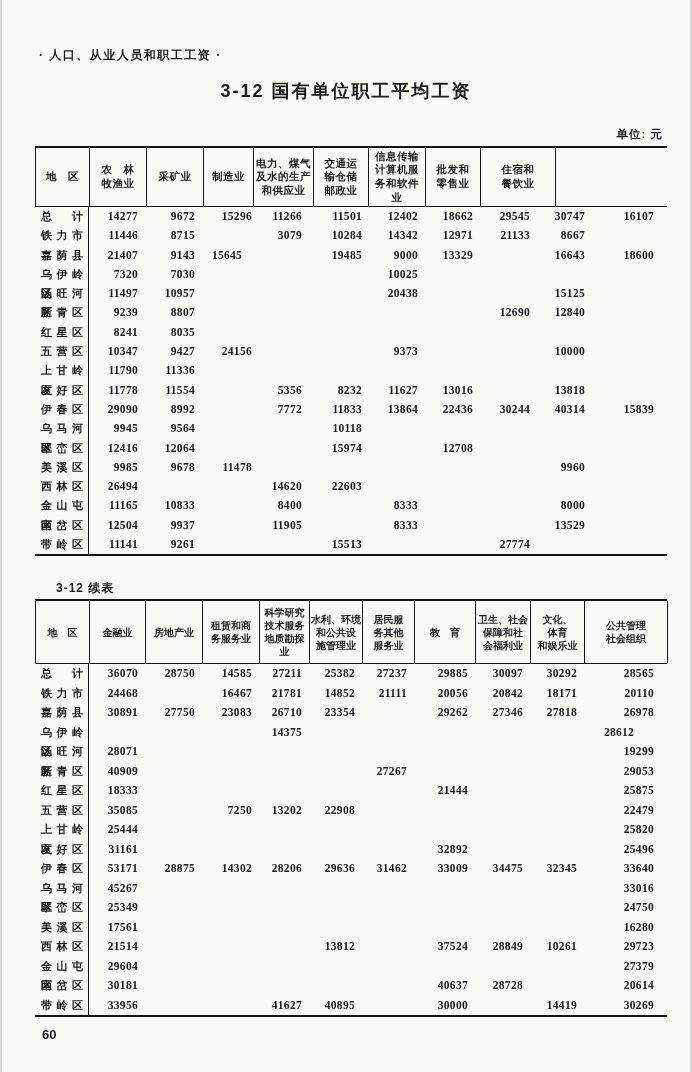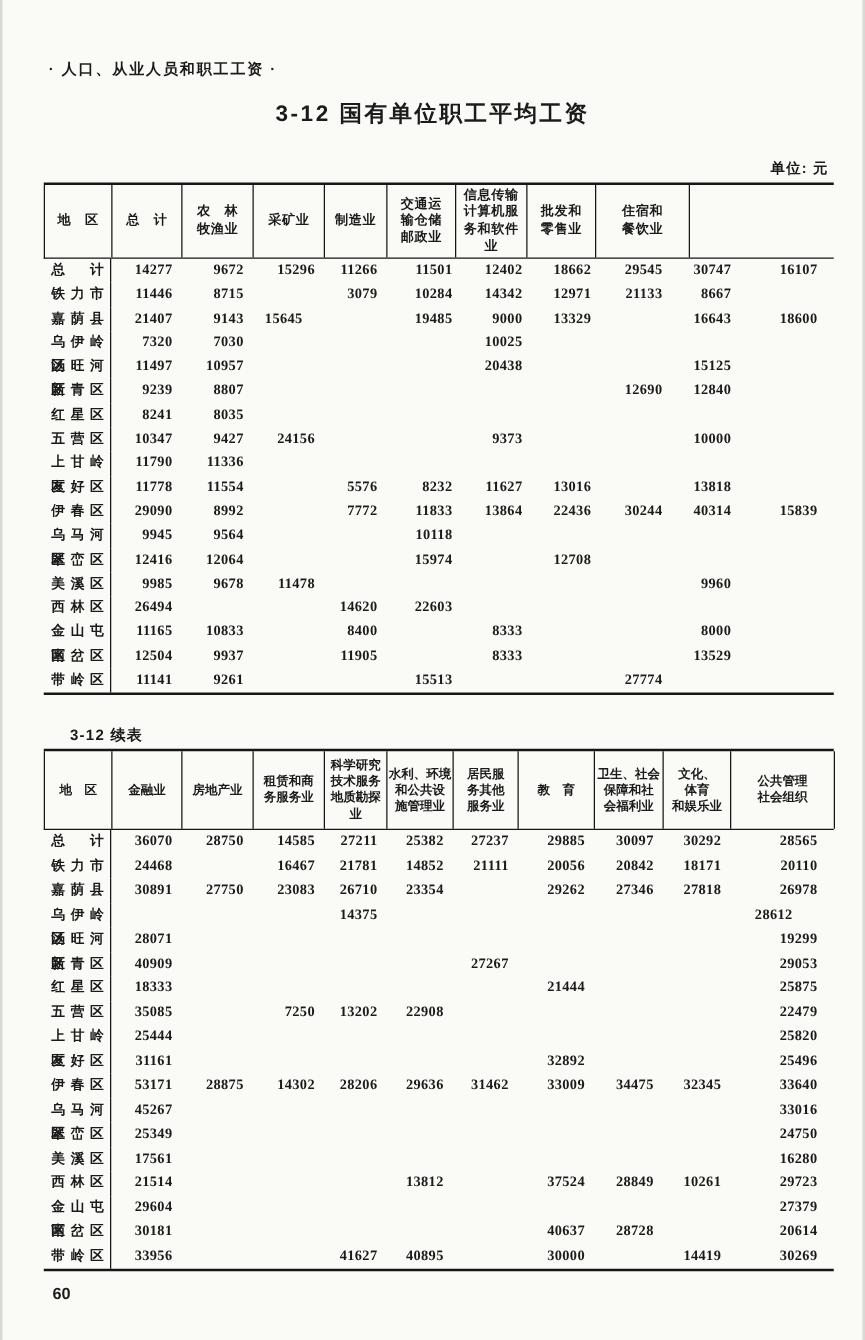--- a/index.html
+++ b/index.html
@@ -71,25 +71,27 @@
 <body>
 
 <div class="page">
   <div class="running-header">·  人口、从业人员和职工工资  ·</div>
   <h1 class="title">3-12  国有单位职工平均工资</h1>
   <div class="unit-note">单位: 元</div>
 
   <div id="table1" class="stat-table">
       <div class="thead">
         <div class="th" style="width: 54px;">地　区</div>
-        <div class="th" style="width: 56px;">总　计</div>
         <div class="th" style="width: 57px;">农　林
 牧渔业</div>
         <div class="th" style="width: 57px;">采矿业</div>
         <div class="th" style="width: 50px;">制造业</div>
+        <div class="th" style="width: 60px;">电力、煤气
+及水的生产
+和供应业</div>
         <div class="th" style="width: 55px;">交通运
 输仓储
 邮政业</div>
         <div class="th" style="width: 57px;">信息传输
 计算机服
 务和软件业</div>
         <div class="th" style="width: 55px;">批发和
 零售业</div>
         <div class="th" style="width: 75px;">住宿和
 餐饮业</div>
@@ -209,21 +211,21 @@
         <div class="td" style="width: 55px;"></div>
         <div class="td" style="width: 57px;"></div>
         <div class="td" style="width: 55px;"></div>
         <div class="td" style="width: 75px;"></div>
       </div>
       <div class="trow">
         <div class="region" style="width: 54px;">友好区</div>
         <div class="td" style="width: 56px;">11778</div>
         <div class="td" style="width: 57px;">11554</div>
         <div class="td" style="width: 57px;"></div>
-        <div class="td" style="width: 50px;">5576</div>
+        <div class="td" style="width: 50px;">5356</div>
         <div class="td" style="width: 60px;">8232</div>
         <div class="td" style="width: 56px;">11627</div>
         <div class="td" style="width: 55px;">13016</div>
         <div class="td" style="width: 57px;"></div>
         <div class="td" style="width: 55px;">13818</div>
         <div class="td" style="width: 75px;"></div>
       </div>
       <div class="trow">
         <div class="region" style="width: 54px;">伊春区</div>
         <div class="td" style="width: 56px;">29090</div>

